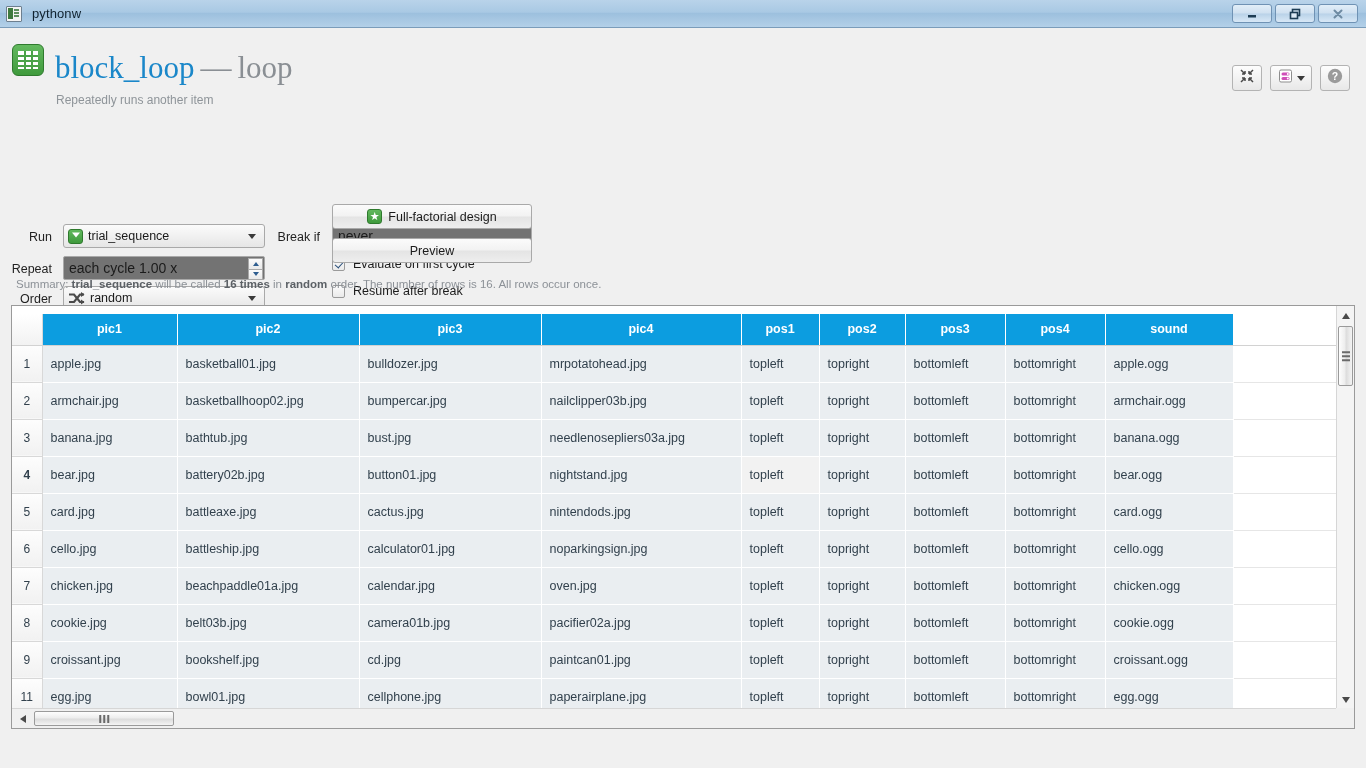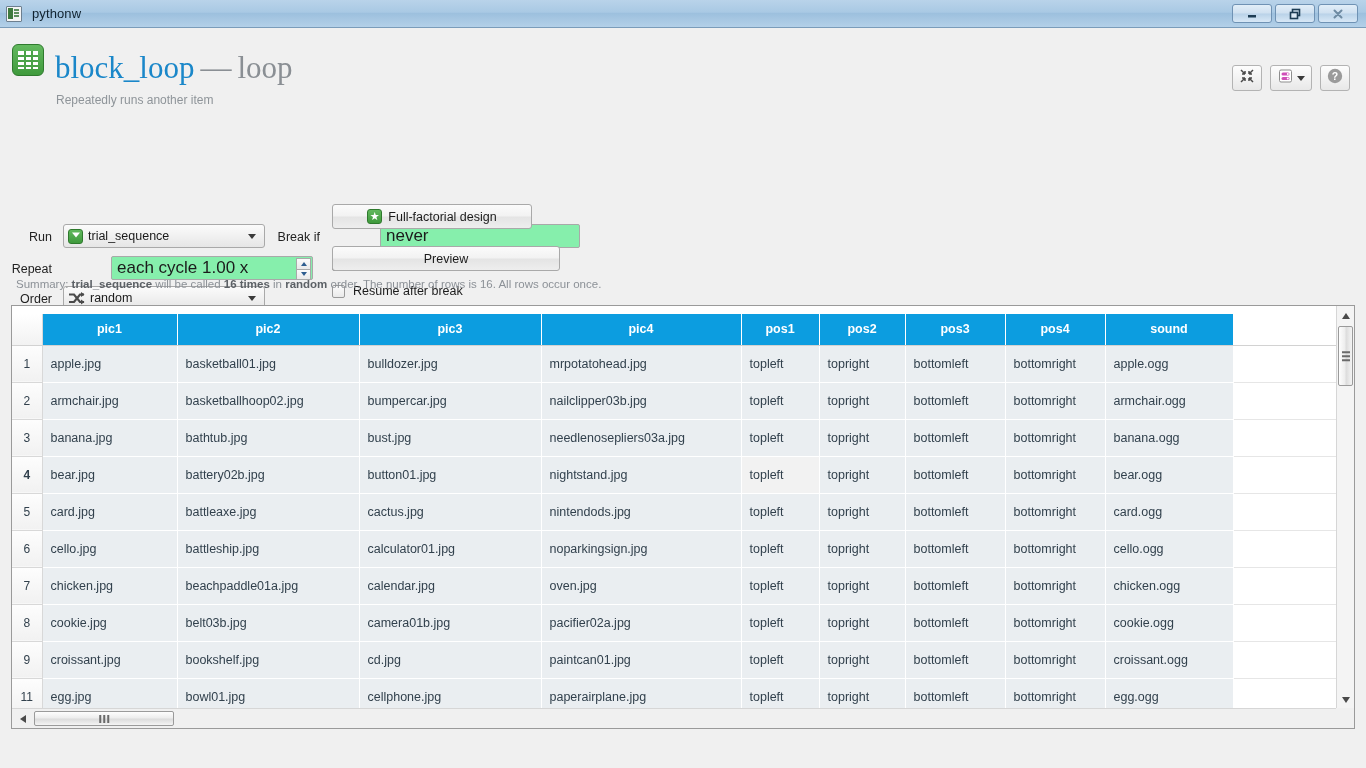--- a/index.html
+++ b/index.html
@@ -157,28 +157,27 @@
     border-left: 4.5px solid transparent;
     border-right: 4.5px solid transparent;
     border-top: 5px solid #3a3a3a;
     margin-right: 4px;
   }
   .ftext {
     position: absolute;
     height: 24px;
     border: 1px solid #a9a9a9;
     border-radius: 2px;
-    background: #86efac;
-    box-sizing: border-box;
-    font-size: 17px;
+    background: #737373;
+    box-sizing: border-box;
+    font-size: 14px;
     color: #1b1b1b;
     display: flex;
     align-items: center;
     padding: 0 5px;
-    margin-left: 48px;
   }
   .spin {
     position: absolute;
     right: 1px; top: 1px;
     width: 15px; height: 22px;
     display: flex; flex-direction: column;
   }
   .spin div {
     flex: 1;
     border: 1px solid #a9a9a9;
@@ -551,21 +550,21 @@
     <span>Resume after break</span>
   </div>
 
   <div class="fbtn" style="left:332px;top:98px;width:200px;">
     <span class="staricon">
         <span>★</span>
       </span>
     <span>Full-factorial design</span>
   </div>
 
-  <div class="fbtn" style="left:332px;top:140px;width:228px;">
+  <div class="fbtn" style="left:332px;top:132px;width:200px;">
     <span>Preview</span>
   </div>
 </div>
 
 <div id="summary">
   <span>Summary:</span>
   <b>trial_sequence</b>
   <span>will be called</span>
   <b>16 times</b>
   <span>in</span>

